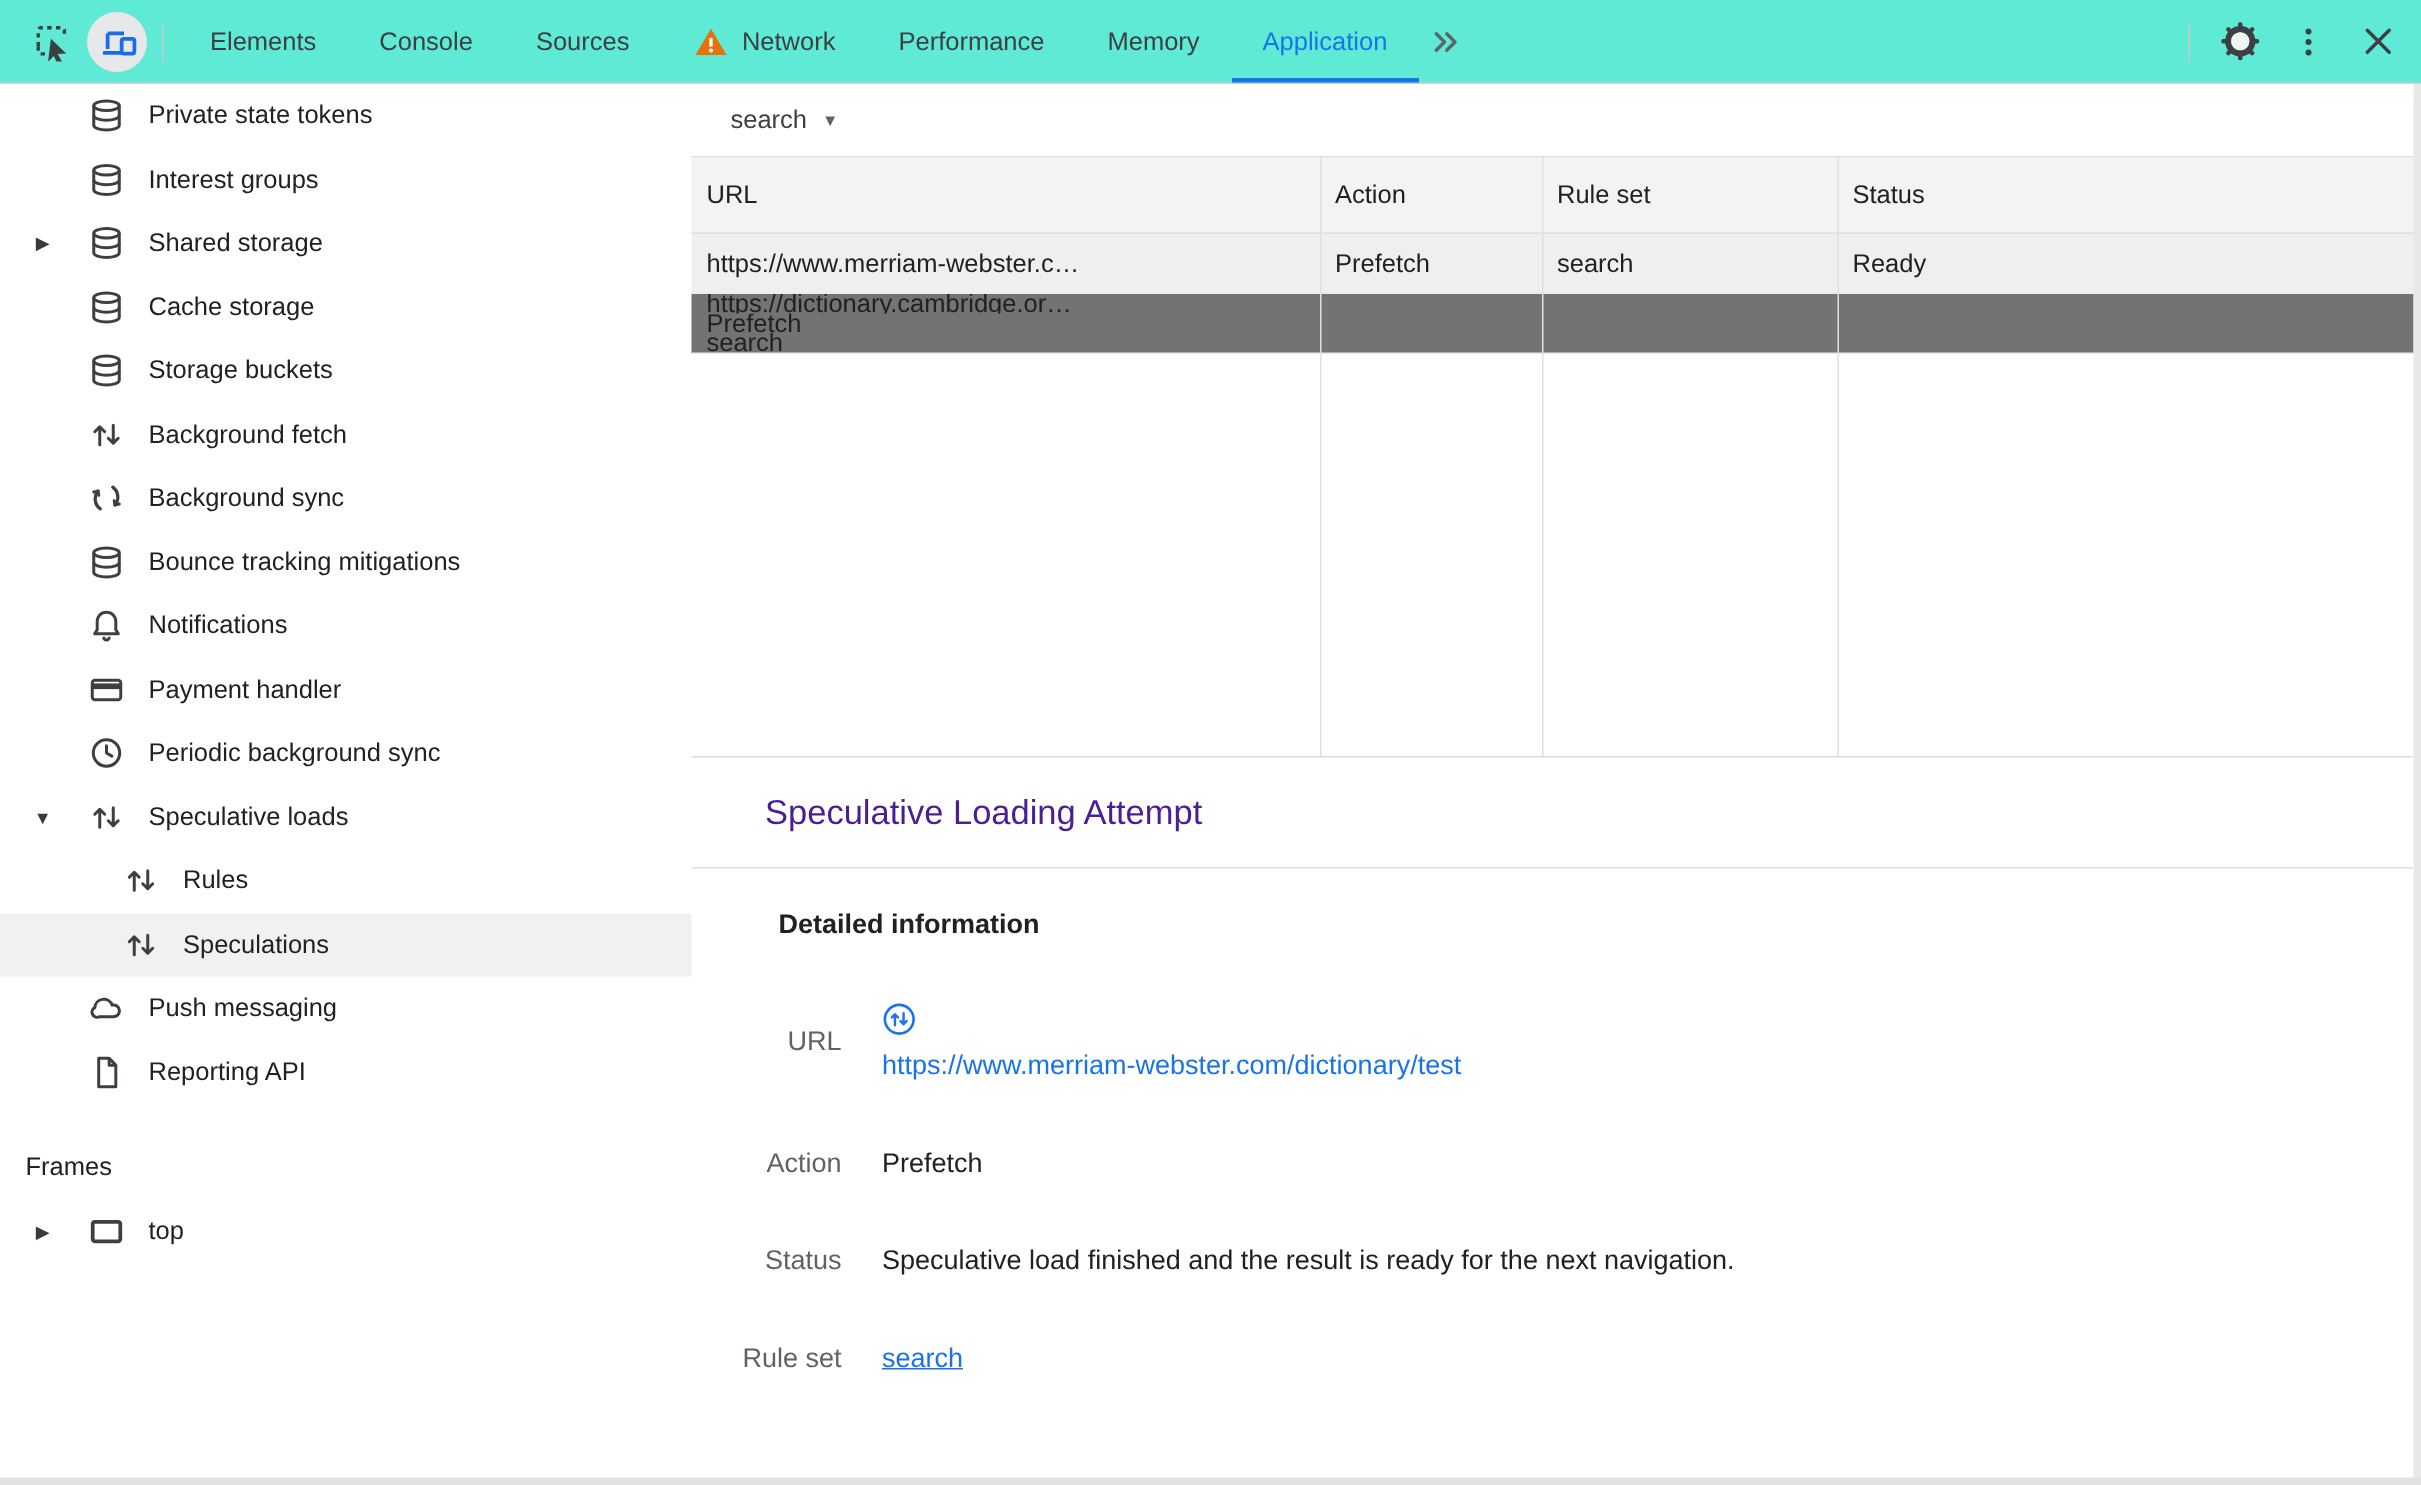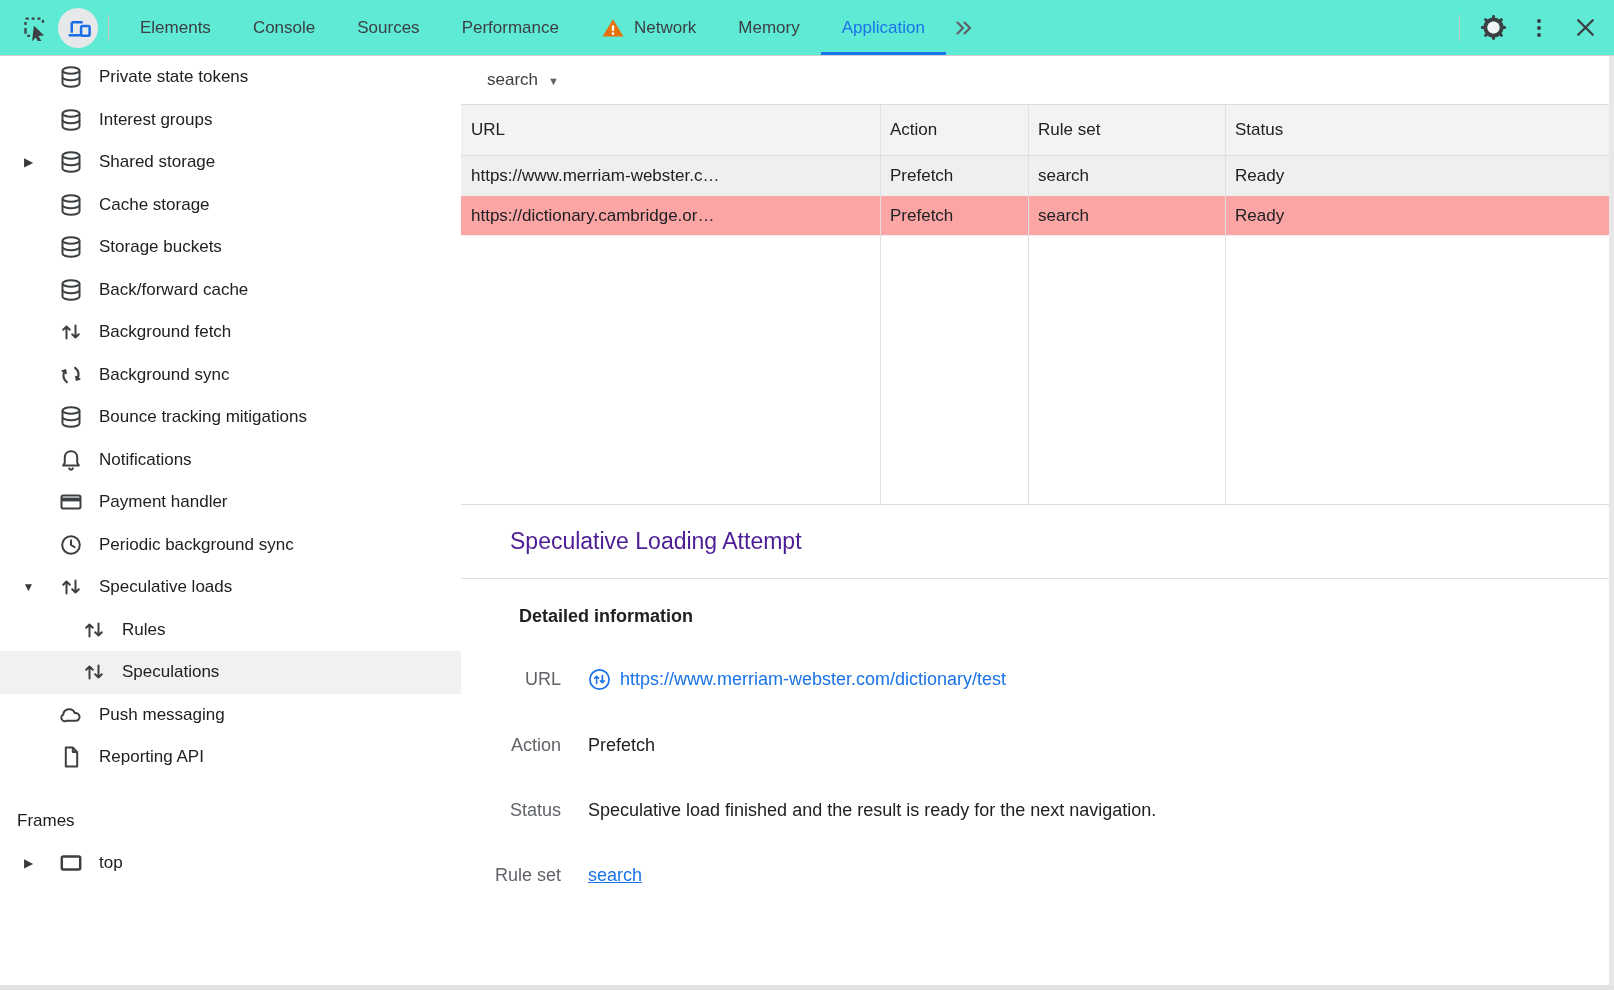--- a/index.html
+++ b/index.html
@@ -69,32 +69,32 @@
   .ruleset-filter .ftxt { font-size:17px; color:#3c4043; }
   .ruleset-filter .fdrop { font-size:11px; color:#5f6368; padding-top:2px; }
 
   .dg { position:relative; height:401px; border-top:1px solid #dcdcdc; border-bottom:1px solid #dcdcdc; }
   .dg-line { position:absolute; top:0; bottom:0; width:1px; background:#e0e0e0; }
   .dg-head { display:flex; height:51px; background:#f3f3f3; border-bottom:1px solid #dcdcdc; }
   .dg-col { display:flex; align-items:center; padding-left:10px; font-size:17px; color:#202124; }
   .c1 { width:419px; } .c2 { width:148px; } .c3 { width:197px; } .c4 { flex:1; }
   .dg-row { display:flex; height:40px; border-bottom:1px solid #ececec; cursor:pointer; }
   .dg-row.r0 { background:#efefef; }
-  .dg-row.r1 { background:#fca5a5; }
+  .dg-row.r1 { background:#737373;flex-direction:column; }
   .dg-cell { display:flex; align-items:center; padding-left:10px; font-size:17px; white-space:nowrap; overflow:hidden; }
 
   .attempt-titlebar {
     height:74px; display:flex; align-items:center; padding-left:49px;
     border-bottom:1px solid #e0e0e0; font-size:23px; color:#4c1d95;
   }
   .details { padding:27px 0 0 16px; }
   .details h3 { font-size:18px; font-weight:bold; margin:0 0 41px 42px; color:#202124; }
   .drow { display:flex; align-items:center; margin-bottom:44px; font-size:18px; }
   .dlabel { width:84px; flex:none; text-align:right; color:#5f6368; }
-  .dvalue { margin-left:27px; display:flex; align-items:center; gap:9px; color:#202124; }
+  .dvalue { margin-left:27px; display:flex; align-items:flex-start; gap:9px; color:#202124;flex-direction:column; }
   .dvalue.linkval { color:#1a73e8; }
   .dvalue .licn { width:23px; height:23px; color:#1a73e8; flex:none; }
   .rs-link { color:#1a73e8; text-decoration:underline; cursor:pointer; }
   .url-link { cursor:pointer; }
 </style>
 </head>
 <body>
 
 <svg width="0" height="0" style="position:absolute" aria-hidden="true">
   <defs>
@@ -164,30 +164,30 @@
     <div class="tab">
         <span>Elements</span>
       </div>
     <div class="tab">
         <span>Console</span>
       </div>
     <div class="tab">
         <span>Sources</span>
       </div>
     <div class="tab">
-        <span>Performance</span>
-      </div>
-    <div class="tab">
       <svg class="i warn" width="24" height="24" viewBox="0 0 24 24">
         <path d="M12 3.2 22.4 20.6H1.6Z" fill="#e8710a" stroke="none"></path>
         <rect x="10.85" y="9.2" width="2.3" height="6" rx="1" fill="#fff"></rect>
         <circle cx="12" cy="17.6" r="1.35" fill="#fff"></circle>
       </svg>
       <span>Network</span>
     </div>
+    <div class="tab">
+        <span>Performance</span>
+      </div>
     <div class="tab">
         <span>Memory</span>
       </div>
     <div class="tab active">
         <span>Application</span>
       </div>
   </div>
 
   <div class="more-tabs">
     <svg class="i" width="24" height="24" viewBox="0 0 24 24">
@@ -263,27 +263,20 @@
     <svg class="i icn">
         <use href="#i-db"></use>
       </svg>
     <span class="lbl">Storage buckets</span>
   </div>
 
 
   <div class="srow">
     <span class="tri"></span>
     <svg class="i icn">
-        <use href="#i-db"></use>
-      </svg>
-    <span class="lbl">Back/forward cache</span>
-  </div>
-  <div class="srow">
-    <span class="tri"></span>
-    <svg class="i icn">
         <use href="#i-updown"></use>
       </svg>
     <span class="lbl">Background fetch</span>
   </div>
   <div class="srow">
     <span class="tri"></span>
     <svg class="i icn">
         <use href="#i-sync"></use>
       </svg>
     <span class="lbl">Background sync</span>

